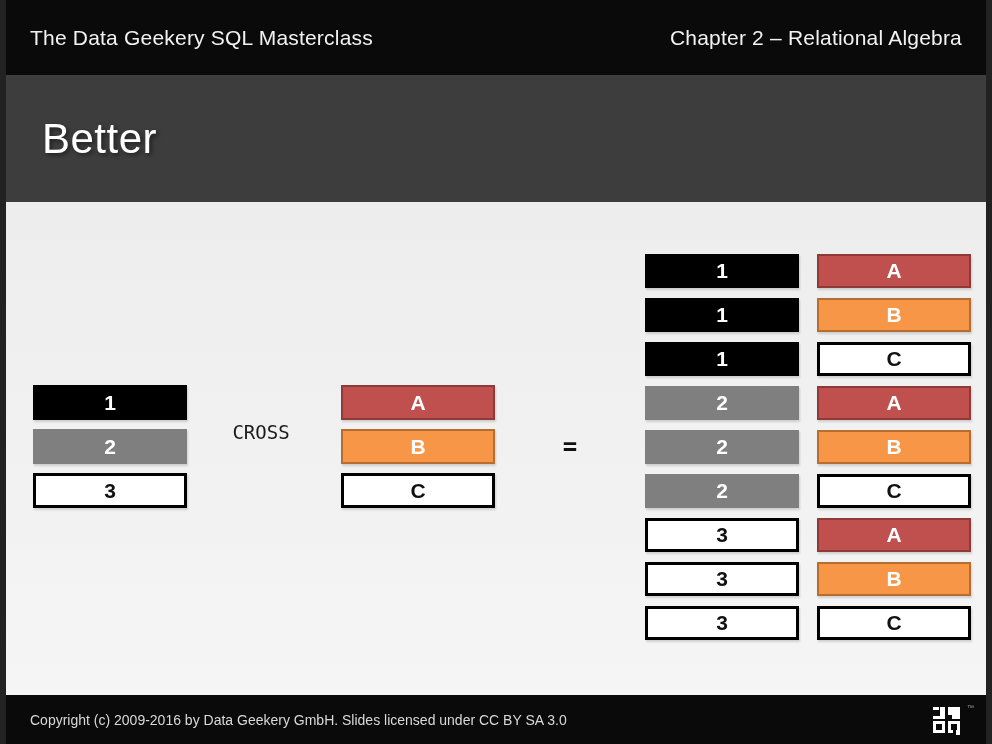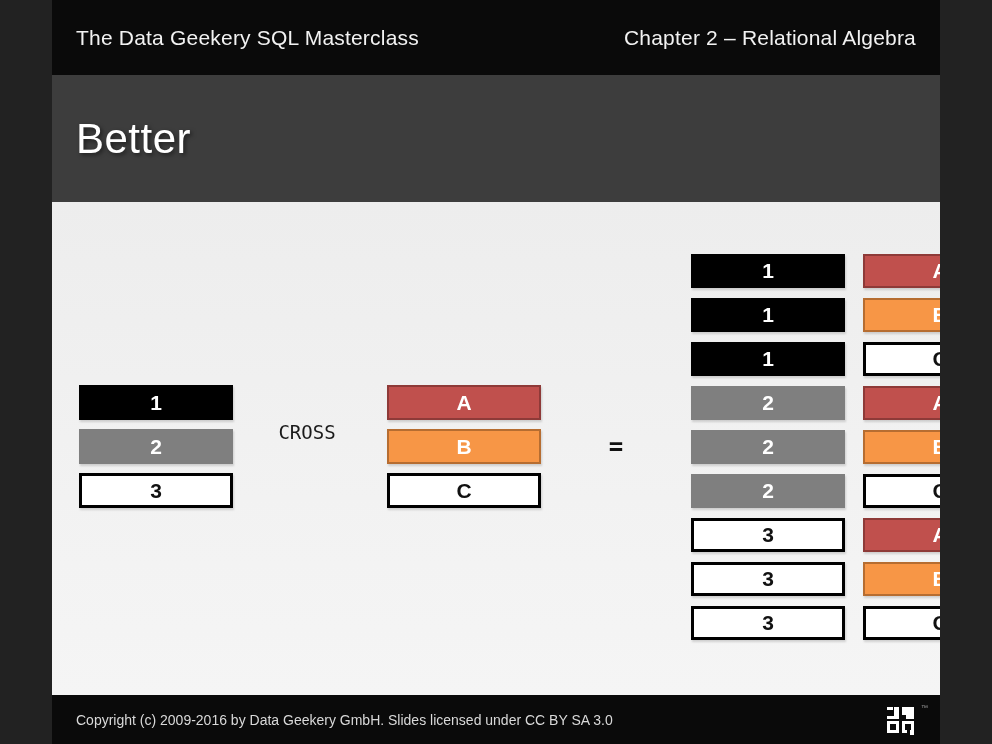--- a/index.html
+++ b/index.html
@@ -1,33 +1,33 @@
 <!DOCTYPE html>
 <html><head>
 <meta charset="utf-8">
 <style>
   html,body{margin:0;padding:0;background:#222;}
   .slide{
-    position:relative;width:888px;height:744px;margin:0 auto;
+    position:relative;width:980px;height:744px;margin:0 auto;
     font-family:"Liberation Sans",sans-serif;overflow:hidden;background:#14b8a6;
   }
   
   .topbar{
     position:absolute;top:0;left:0;width:100%;height:75px;background:#0a0a0a;
     display:flex;align-items:center;justify-content:space-between;
     padding:0 24px;box-sizing:border-box;
   }
   .topbar span{color:#f2f2f2;font-size:21px;letter-spacing:.2px;}
   
   .titleband{
     position:absolute;top:75px;left:0;width:100%;height:127px;background:#3d3d3d;
     display:flex;align-items:center;padding:0 24px;box-sizing:border-box;
   }
   .titleband h1{
-    margin:0;color:#ffffff;font-size:42px;font-weight:400;letter-spacing:.5px;
+    margin:12px;color:#ffffff;font-size:42px;font-weight:400;letter-spacing:.5px;
     text-shadow:2px 2px 4px rgba(0,0,0,.5);
   }
   
   .bodyarea{
     position:absolute;top:202px;left:0;width:992px;height:493px;
     background:linear-gradient(180deg,#ededed 0%,#f2f2f2 60%,#f5f5f5 100%);
   }
   .stack{position:absolute;display:flex;flex-direction:column;gap:9px;}
   #left-operand{left:27px;top:183px;}
   #right-operand{left:335px;top:183px;}

